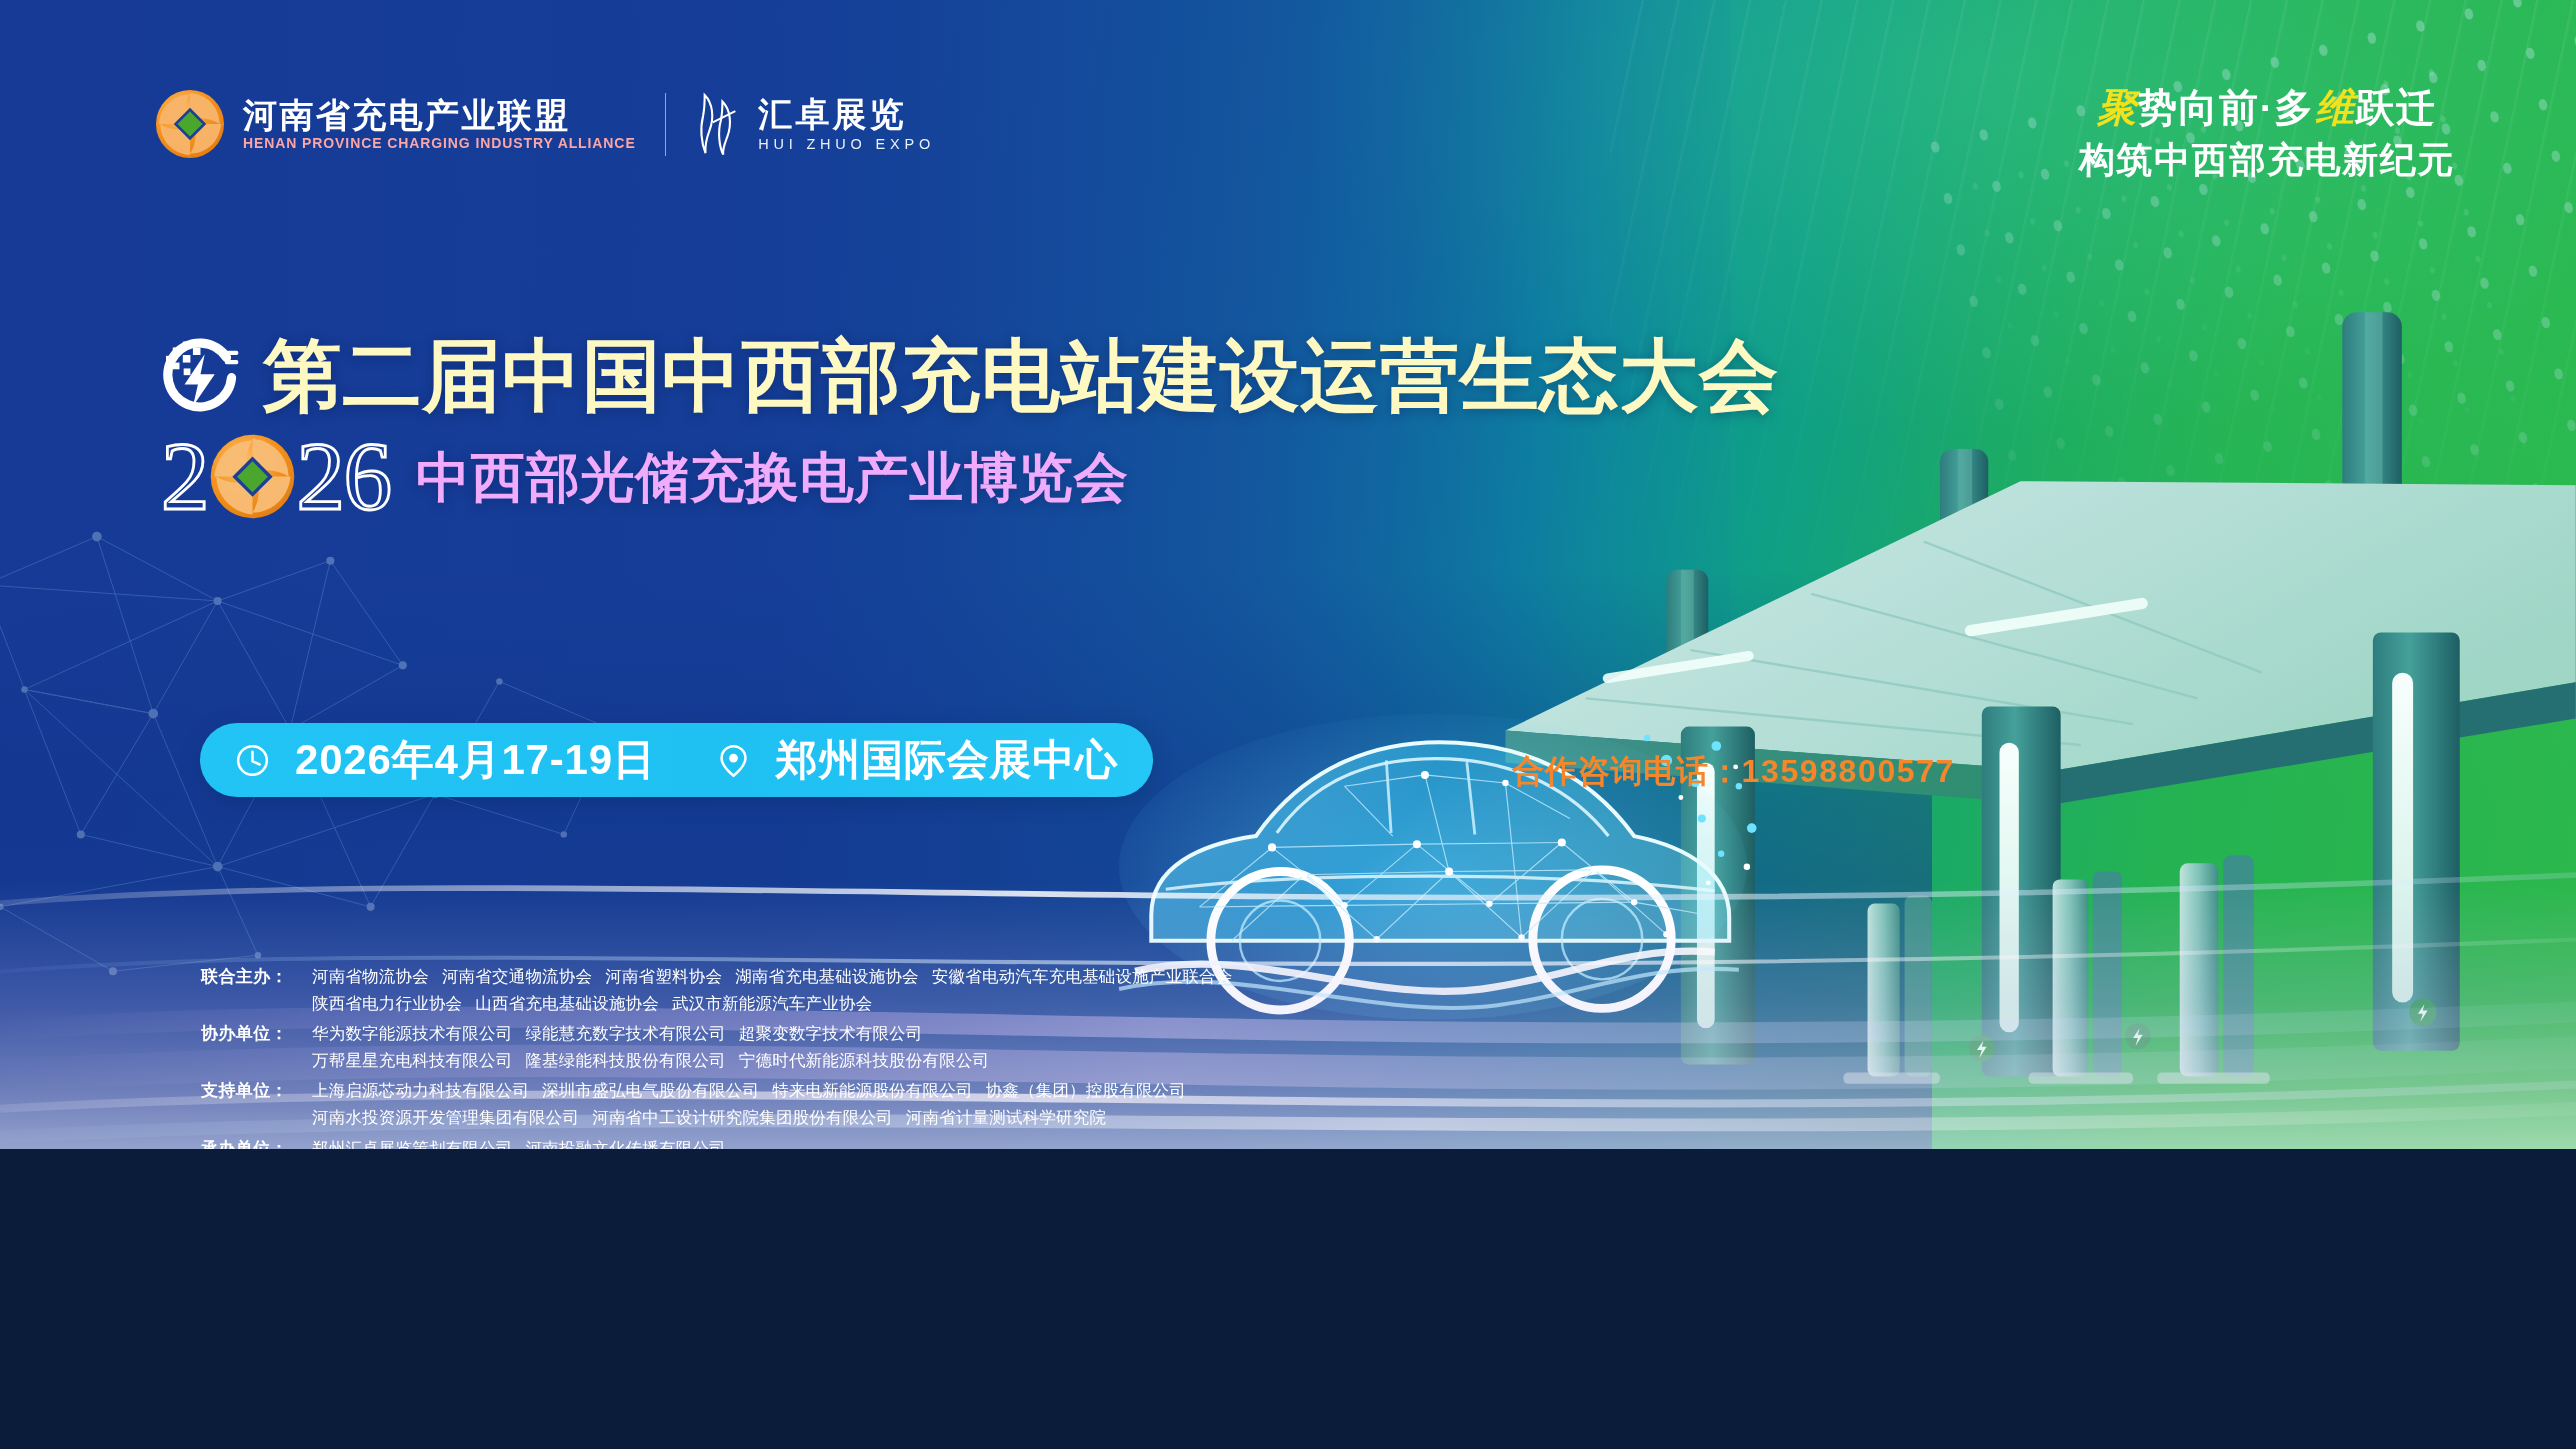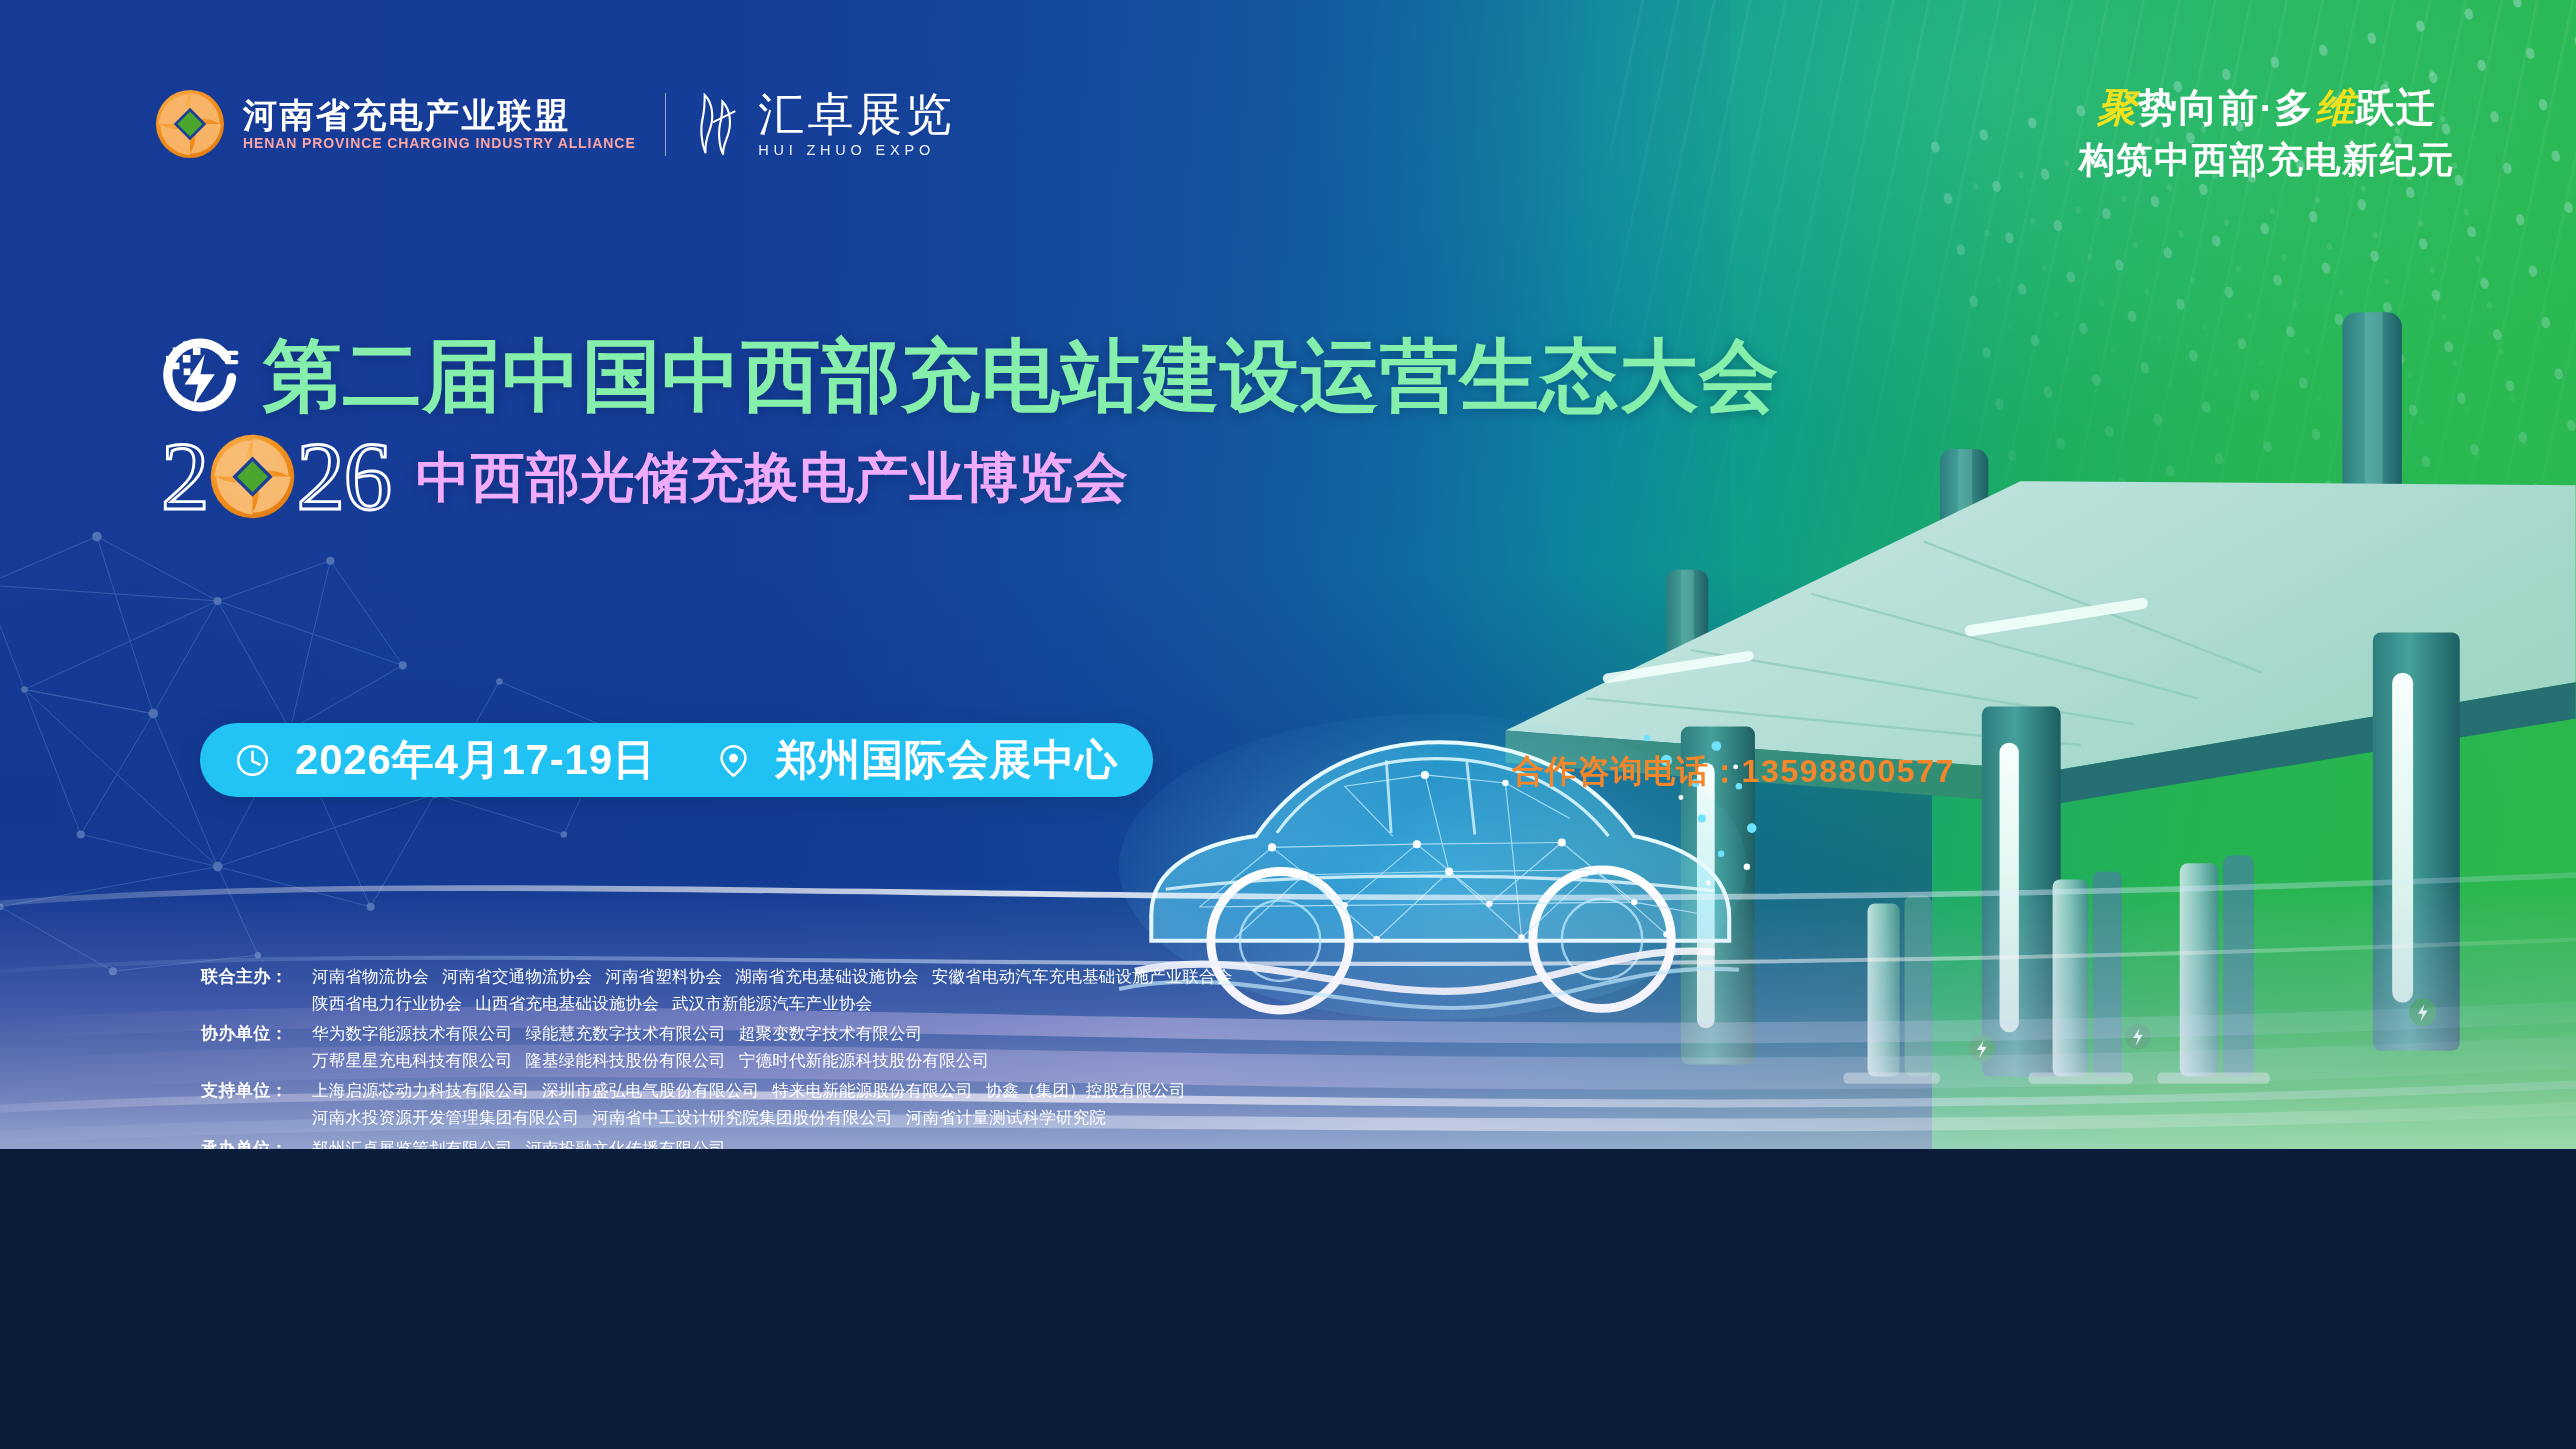--- a/index.html
+++ b/index.html
@@ -105,21 +105,21 @@
   }
   .logo-en {
     color: #fca5a5; font-size: 14px; letter-spacing: 0.9px;
     line-height: 1; white-space: nowrap; font-weight: bold;
   }
   .logo-divider { width: 1.6px; height: 63px; background: rgba(255,255,255,0.55); }
   .expo-lockup { display: flex; align-items: center; gap: 13px; }
   .expo-mark { width: 50px; height: 68px; flex: 0 0 auto; }
   .expo-texts { display: flex; flex-direction: column; gap: 6.4px; }
   .expo-cn {
-    color: #ffffff; font-size: 46px; font-weight: normal;
+    color: #ffffff; font-size: 34px; font-weight: bold;
     letter-spacing: 3.2px; line-height: 1; white-space: nowrap;
   }
   .expo-en {
     color: #eaf1fb; font-size: 14.5px; letter-spacing: 4.8px;
     line-height: 1; white-space: nowrap;
   }
 
   
   .slogan {
     position: absolute; right: 121px; top: 85px;
@@ -127,21 +127,21 @@
   }
   .slogan-l1 { font-size: 39px; font-weight: bold; color: #ffffff; letter-spacing: 1.6px; white-space: nowrap; }
   .slogan-l1 .hl { color: #f2e21c; font-style: italic; font-family: "Liberation Serif", serif; }
   .slogan-l2 { font-size: 36px; font-weight: bold; color: #ffffff; letter-spacing: 1.6px; white-space: nowrap; margin-top: 8px;}
 
   
   .title-block { position: absolute; left: 161px; top: 334px; }
   .title-row1 { display: flex; align-items: center; gap: 17.7px; }
   .bolt-icon { width: 84px; height: 84px; flex: 0 0 auto; }
   .title-main {
-    font-size: 79px; font-weight: bold; color: #86efac;
+    font-size: 79px; font-weight: bold; color: #fef9c3;
     letter-spacing: 0.8px; line-height: 1.02; white-space: nowrap;
     text-shadow: 0 2.4px 11.3px rgba(0,24,80,0.38);
   }
   .title-row2 { display: flex; align-items: center; gap: 8px; margin-top: 11.3px; }
   .year-wrap { display: flex; align-items: center; gap: 0px; }
   .year-digit {
     font-size: 97px; font-weight: normal; line-height: 0.92;
     color: transparent;
     -webkit-text-stroke: 2.8px #ffffff;
     font-family: "Liberation Serif", serif;

